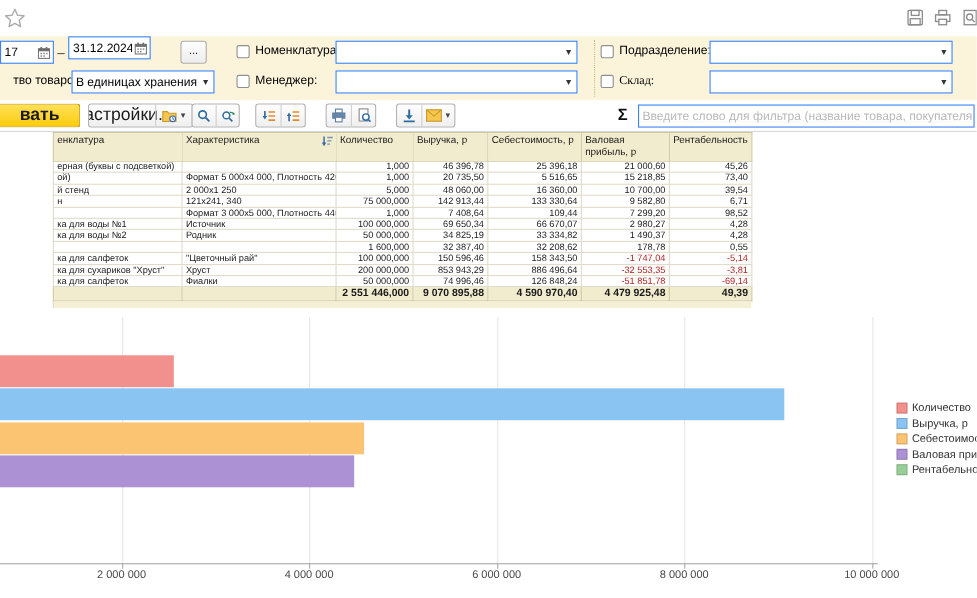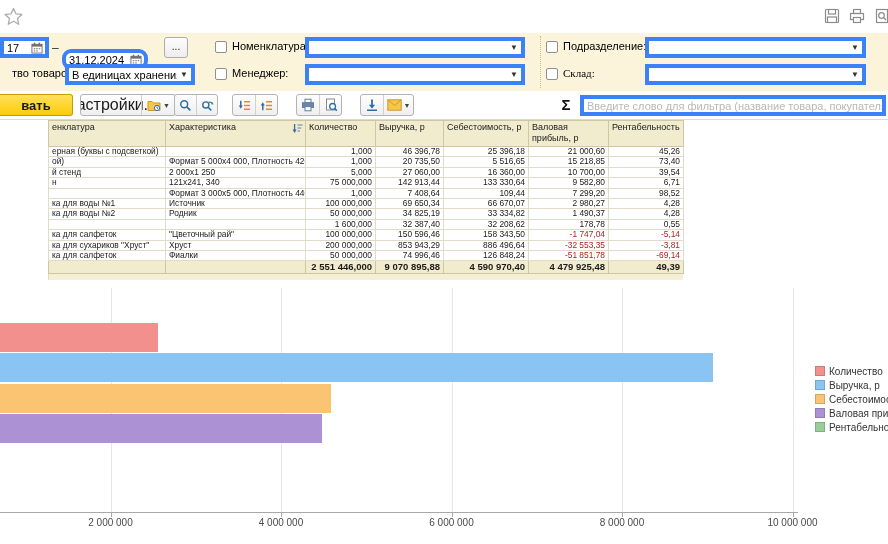--- a/index.html
+++ b/index.html
@@ -9,40 +9,40 @@
   
   .titlebar { position:absolute; left:0; top:0; width:888px; height:33px; background:#fff; }
   .star { position:absolute; left:4px; top:7px; width:19px; height:19px; cursor:pointer; }
   .page-title { position:absolute; left:34px; top:6px; font-size:15px; color:#1c1c1c; white-space:nowrap; }
   .win-icons { position:absolute; left:824px; top:8px; display:flex; gap:9px; }
   .win-icons .wicon { width:16px; height:16px; display:inline-block; }
 
   
   .filterpanel { position:absolute; left:0; top:33px; width:888px; height:58px; background:#FBF4DB; }
   .fp-item { position:absolute; }
-  .inp { background:#fff; border:4px solid #3b82f6; height:21px; font-size:11px;
+  .inp { background:#fff; border:1px solid #3b82f6; height:21px; font-size:11px;
          font-family:"Liberation Sans",sans-serif; display:flex; align-items:center; }
   .inp input { border:none; outline:none; flex:1 1 auto; min-width:0; height:100%;
          font-size:11px; font-family:"Liberation Sans",sans-serif; padding:0 0 0 3px; background:transparent; }
   .caret { flex:0 0 14px; text-align:center; font-size:8px; color:#333; cursor:pointer; line-height:19px; }
   .cal { flex:0 0 16px; cursor:pointer; display:flex; align-items:center; justify-content:center; }
   .flabel { font-size:11px; color:#000; white-space:nowrap; }
   .cb { position:absolute; width:12px; height:12px; background:#fff; border:1px solid #8f8f8f; border-radius:2px; cursor:pointer; }
   .dots-btn { position:absolute; width:24px; height:21px; background:linear-gradient(#fdfdfd,#ededed);
       border:1px solid #ACACAC; border-radius:3px; font-size:10px; text-align:center; line-height:17px; cursor:pointer; }
   .vsep { position:absolute; left:540px; top:3px; height:52px; border-left:1px dotted #C9BC84; }
   .dash { position:absolute; font-size:12px; color:#333; }
 
   
   .toolbar { position:absolute; left:0; top:91px; width:888px; height:29px; background:#fff; border-bottom:1px solid #D9D9D9; }
   .tbtn { position:absolute; top:3px; height:22px; background:linear-gradient(#fefefe,#efefef);
       border:1px solid #B3B3B3; border-radius:3px; display:flex; align-items:center; justify-content:center;
       font-size:10.5px; cursor:pointer; }
   .btn-generate { left:0; width:73px; background:linear-gradient(#FFE15A,#FBCB0A);
-      border:1px solid #C79B00; border-left:none; border-radius:0 3px 3px 0; font-weight:bold; font-size:13px; }
+      border:1px solid #C79B00; border-left:none; border-radius:0 3px 3px 0; font-weight:bold; font-size:16px; }
   .group { position:absolute; top:3px; height:22px; display:flex; border:1px solid #B3B3B3; border-radius:3px;
       background:linear-gradient(#fefefe,#efefef); overflow:hidden; }
   .group .gbtn { display:flex; align-items:center; justify-content:center; height:100%; cursor:pointer; }
   .group .gbtn + .gbtn { border-left:1px solid #D0D0D0; }
   .sigma { position:absolute; left:556px; top:5px; width:20px; height:20px; font-size:15px; font-weight:bold;
       text-align:center; cursor:pointer; color:#111; }
   .quickfilter { position:absolute; left:580px; top:4px; width:306px; height:21px; }
   .quickfilter input::placeholder { color:#B8B8B8; }
 
   
@@ -112,21 +112,21 @@
           <rect x="3" y="6.5" width="1.6" height="1.4" fill="#8a8a8a"></rect>
           <rect x="5.7" y="6.5" width="1.6" height="1.4" fill="#8a8a8a"></rect>
           <rect x="8.4" y="6.5" width="1.6" height="1.4" fill="#8a8a8a"></rect>
           <rect x="3" y="9" width="1.6" height="1.4" fill="#8a8a8a"></rect>
           <rect x="5.7" y="9" width="1.6" height="1.4" fill="#8a8a8a"></rect>
         </svg>
     </span>
   </div>
   <span class="dash" style="left:52px;top:8px;">–</span>
 
-  <div class="fp-item inp" style="left:62px;top:16px;width:86px;border-radius:9px;">
+  <div class="fp-item inp" style="left:62px;top:0;width:75px;">
     <input value="31.12.2024" style="">
     <span class="cal">
       <svg width="12" height="12" viewBox="0 0 13 13">
           <rect x="1" y="2.5" width="11" height="9.5" fill="#fff" stroke="#6e6e6e"></rect>
           <rect x="1" y="2.5" width="11" height="2.5" fill="#6e6e6e"></rect>
           <rect x="3" y="0.8" width="1.6" height="2.4" fill="#6e6e6e"></rect>
           <rect x="8.2" y="0.8" width="1.6" height="2.4" fill="#6e6e6e"></rect>
           <rect x="3" y="6.5" width="1.6" height="1.4" fill="#8a8a8a"></rect>
           <rect x="5.7" y="6.5" width="1.6" height="1.4" fill="#8a8a8a"></rect>
           <rect x="8.4" y="6.5" width="1.6" height="1.4" fill="#8a8a8a"></rect>
@@ -314,21 +314,21 @@
           <td class="num">1,000</td>
           <td class="num">20 735,50</td>
           <td class="num">5 516,65</td>
           <td class="num">15 218,85</td>
           <td class="num">73,40</td>
         </tr>
         <tr>
           <td>й стенд</td>
           <td>2 000х1 250</td>
           <td class="num">5,000</td>
-          <td class="num">27 060,00</td>
+          <td class="num">48 060,00</td>
           <td class="num">16 360,00</td>
           <td class="num">10 700,00</td>
           <td class="num">39,54</td>
         </tr>
         <tr>
           <td>н</td>
           <td>121х241, 340</td>
           <td class="num">75 000,000</td>
           <td class="num">142 913,44</td>
           <td class="num">133 330,64</td>

